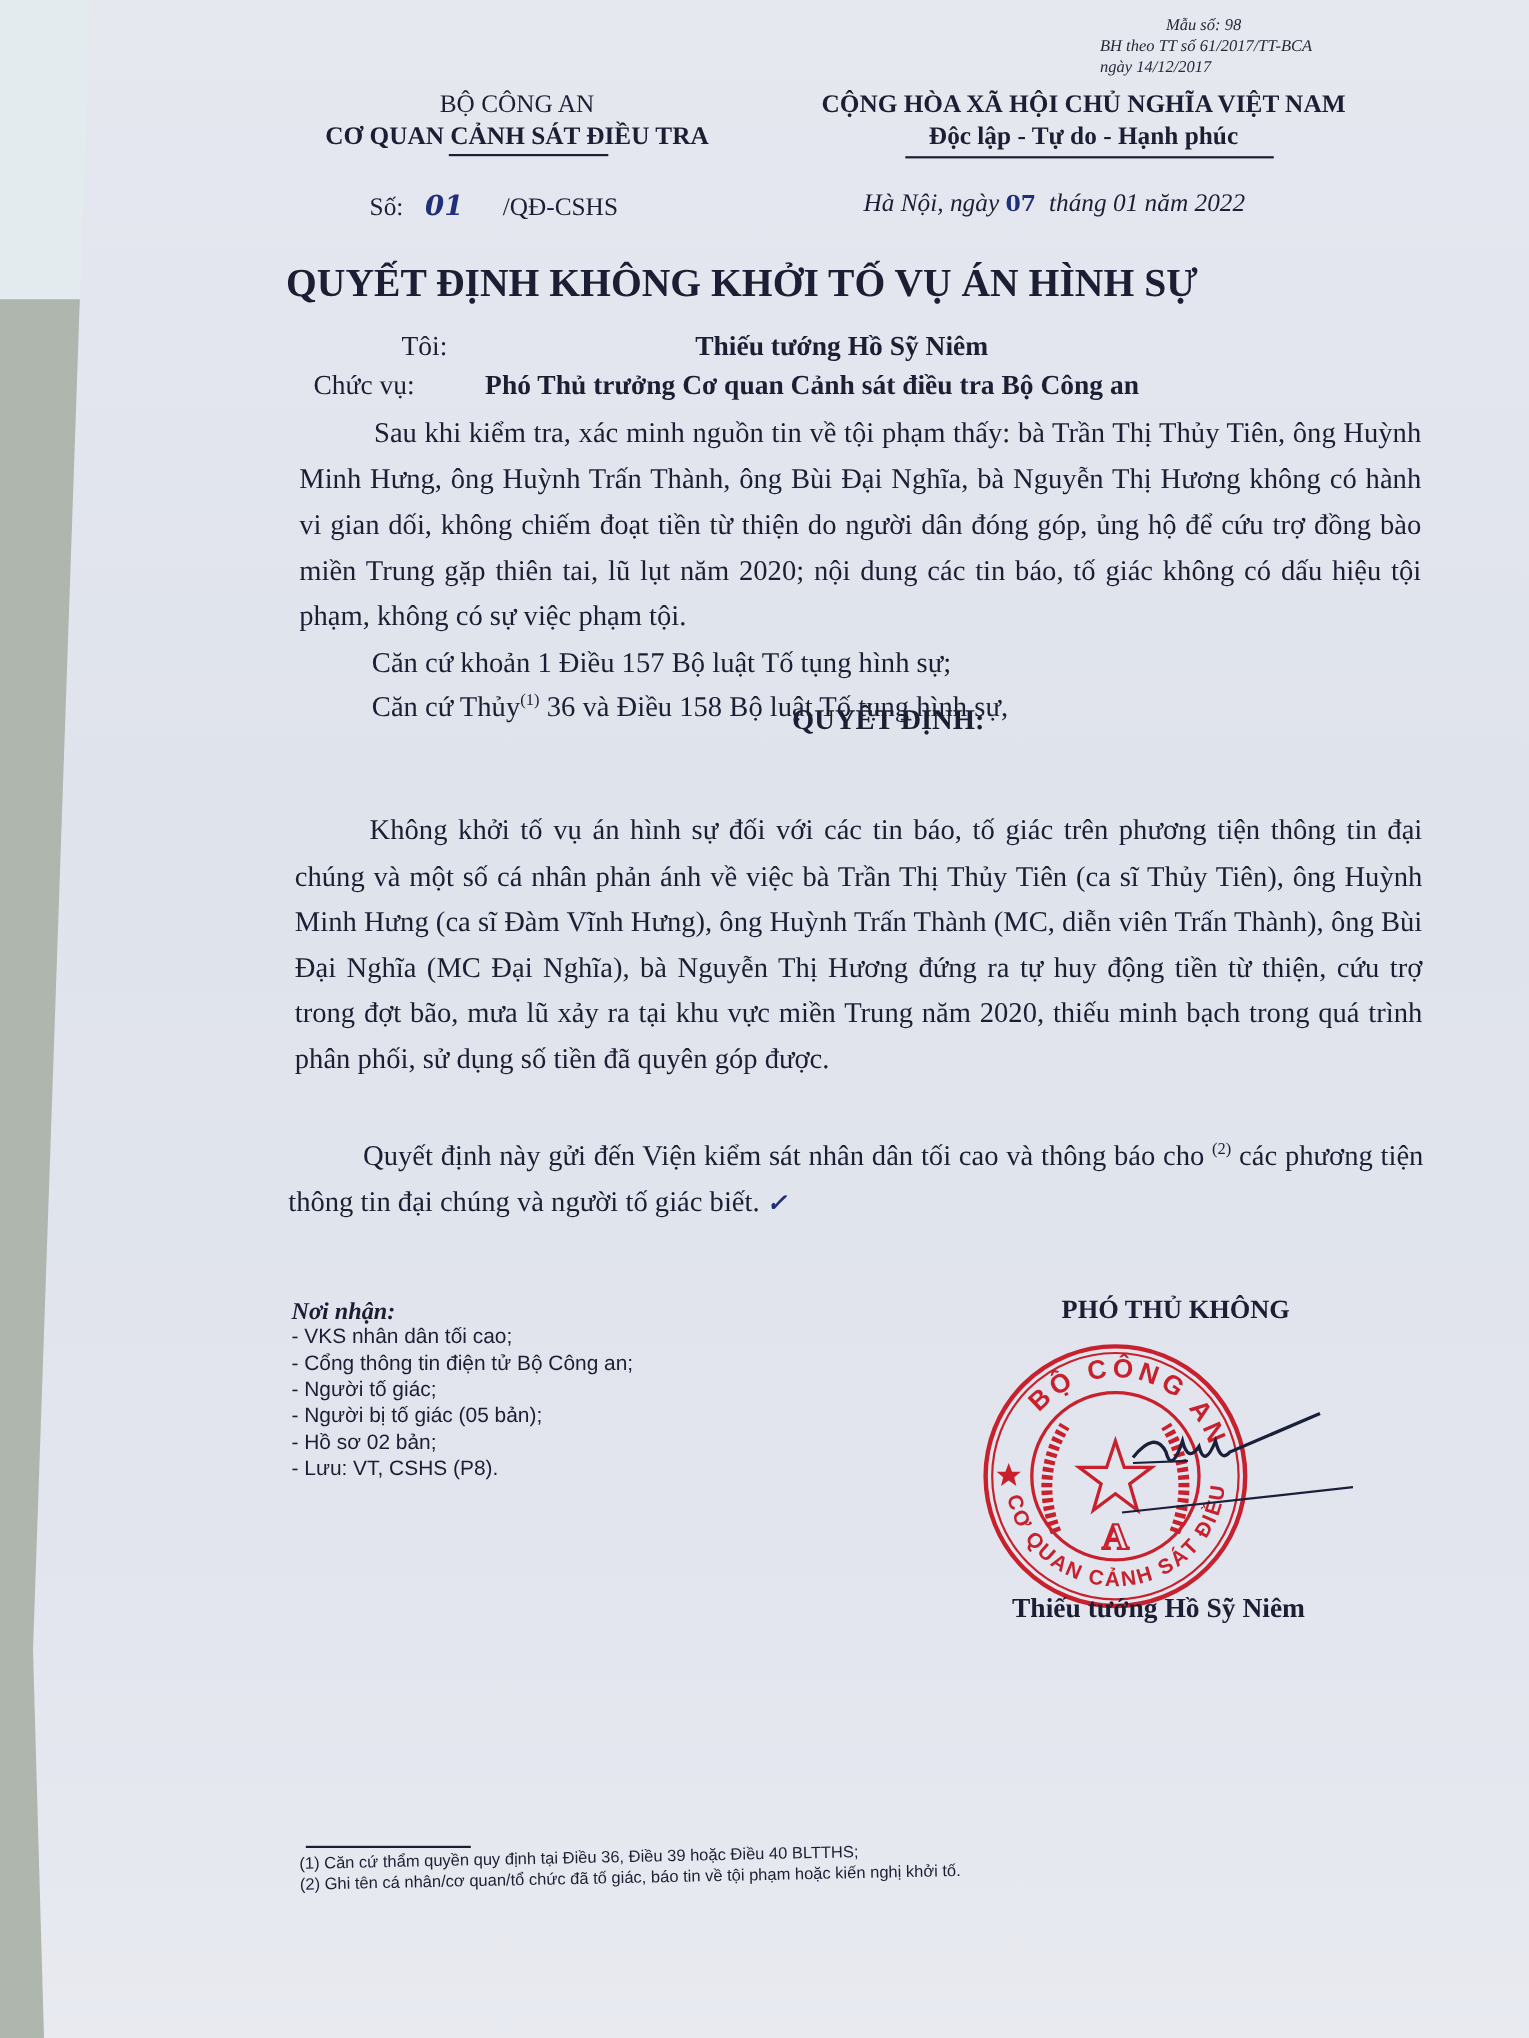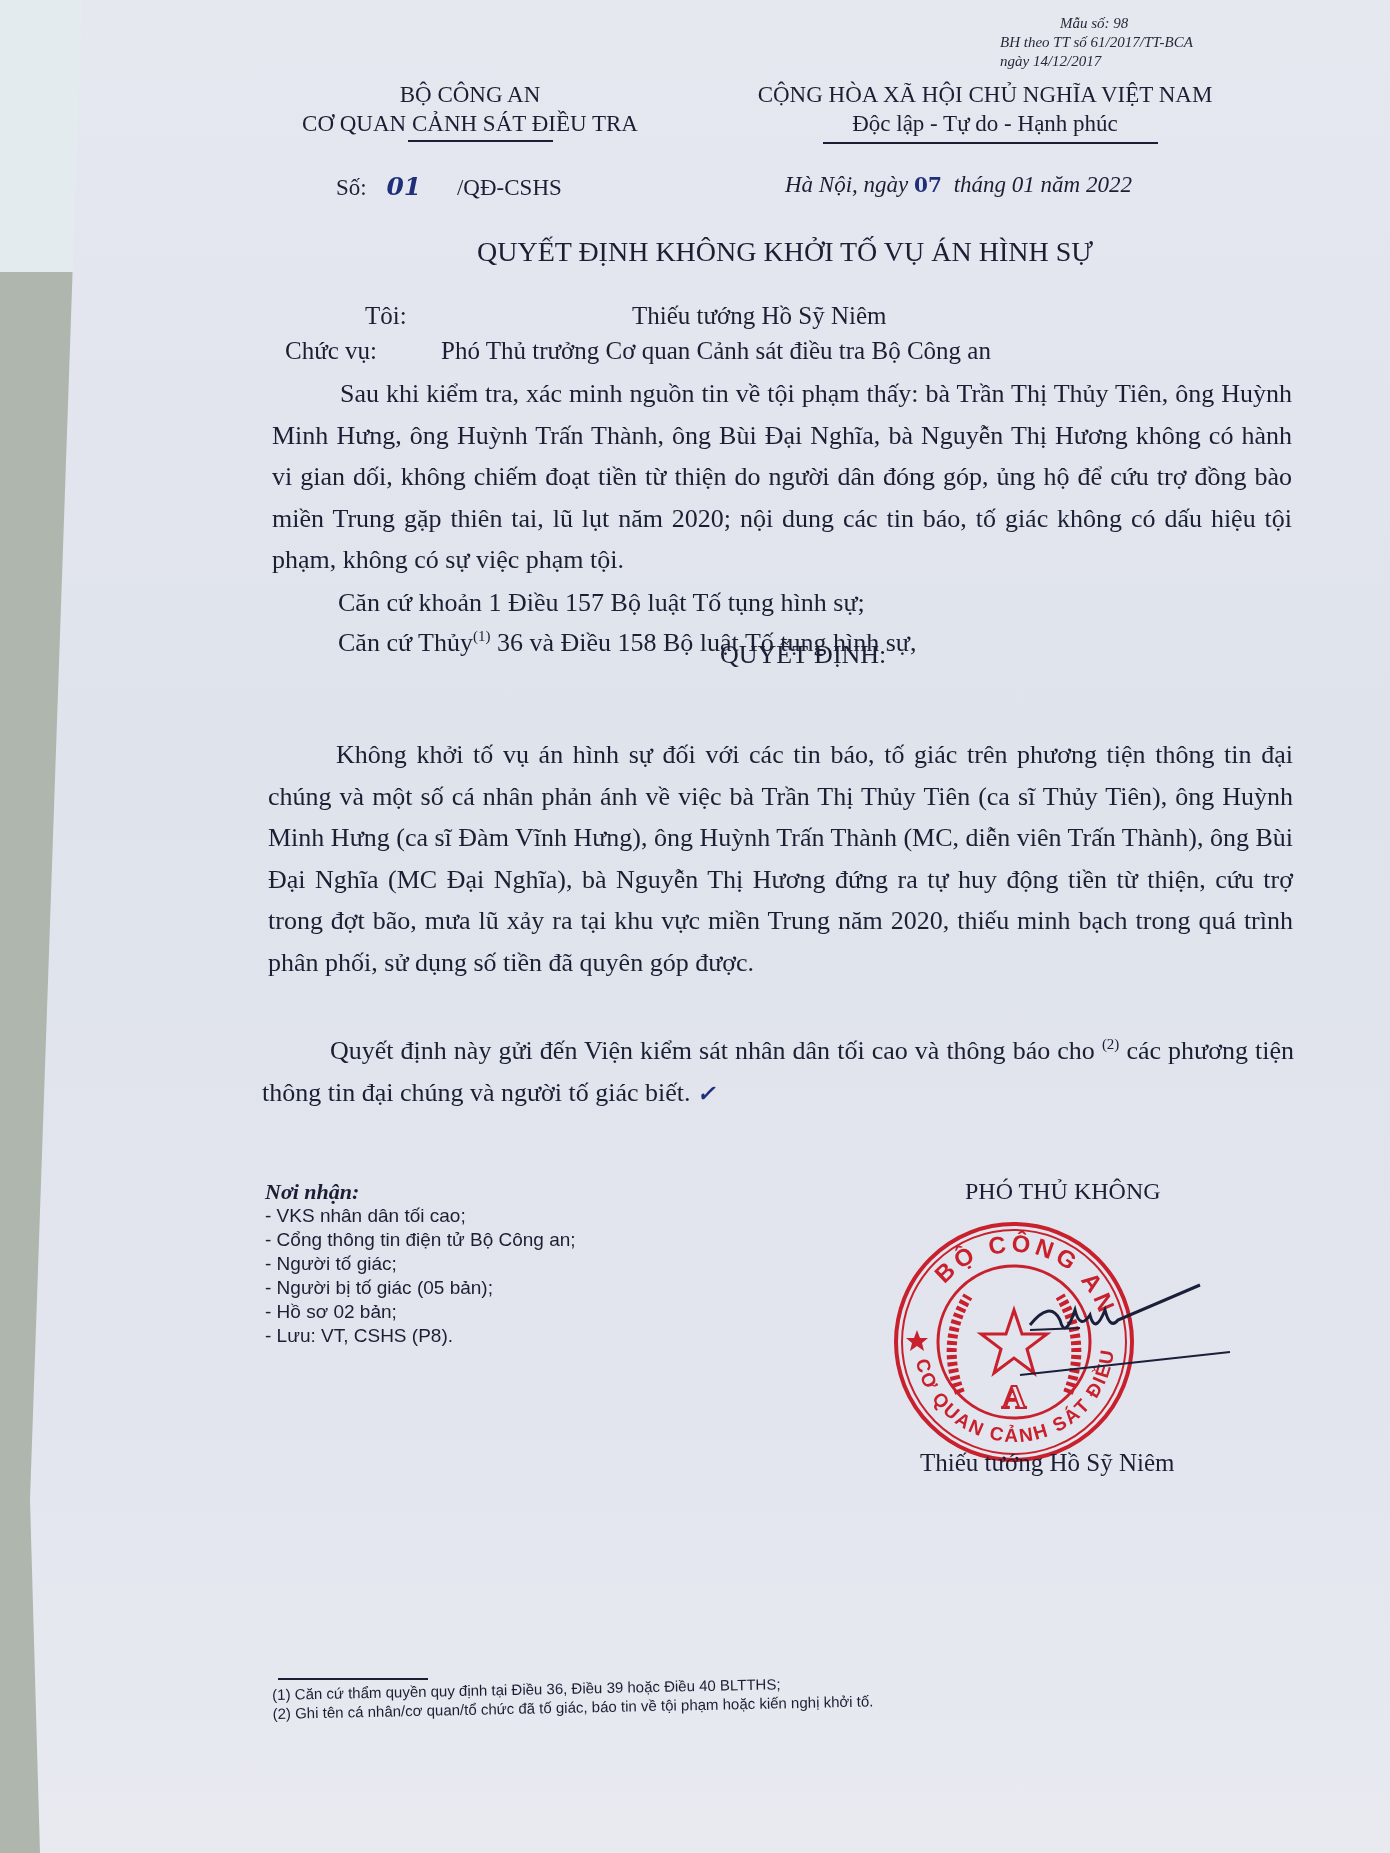--- a/index.html
+++ b/index.html
@@ -14,21 +14,21 @@
     background: #e4ebee;
   }
   .page {
     position: absolute; left: 0; top: 0; width: 1390px; height: 1853px;
     background: linear-gradient(180deg, #e6e8f0 0%, #dfe3ec 40%, #e2e5ee 75%, #e8eaf0 100%);
     clip-path: polygon(82px 0, 1390px 0, 1390px 1853px, 40px 1853px, 30px 1500px);
   }
   .abs { position: absolute; white-space: nowrap; }
   .form-note { font-style: italic; font-size: 15px; text-align: left; line-height: 19px; color: #262838; }
   .hdr { font-size: 23px; text-align: center; line-height: 29px; }
-  .bold { font-weight: normal; }
+  .bold { font-weight: bold; }
   .ul { position: absolute; height: 2px; background: #1c1f33; }
   .hand { color: #1f2f7a; font-style: italic; font-family: "DejaVu Serif", serif; font-weight: bold; }
   .body-text { font-size: 26px; line-height: 41px; }
   .para { position: absolute; left: 265px; width: 1030px; font-size: 26px; line-height: 41.5px; text-align: justify; }
   .indent { text-indent: 68px; }
   sup { font-size: 15px; line-height: 0; }
   .recipients { font-size: 19px; line-height: 24px; font-family: "Liberation Sans", "DejaVu Sans", sans-serif; }
   .recipients .title { font-family: "Liberation Serif", serif; font-style: italic; font-weight: bold; font-size: 22px; }
   .footnotes { font-family: "Liberation Sans", "DejaVu Sans", sans-serif; font-size: 15px; line-height: 19px; transform: rotate(-1.2deg); transform-origin: left top; }
   .stamp { position: absolute; left: 890px; top: 1218px; width: 248px; height: 248px; }
@@ -63,21 +63,21 @@
     <span class="hand" style="margin-left:14px; font-size:25px;">01</span>
     <span style="margin-left:30px;">/QĐ-CSHS</span>
   </div>
 
   <div class="abs" style="left:785px; top:172px; font-size:23px; font-style:italic;">
     <span>Hà Nội, ngày</span>
     <span class="hand" style="font-size:20px; font-style:normal;text-align:center;">07</span>
     <span style="margin-left:6px;">tháng 01 năm 2022</span>
   </div>
 
-  <div class="abs bold" style="left:260px; top:236px; width:1050px; text-align:center; font-size:28px;">QUYẾT ĐỊNH KHÔNG KHỞI TỐ VỤ ÁN HÌNH SỰ</div>
+  <div class="abs bold" style="left:260px; top:236px; width:1050px; font-size:36px;">QUYẾT ĐỊNH KHÔNG KHỞI TỐ VỤ ÁN HÌNH SỰ</div>
 
   <div class="abs" style="left:365px; top:302px; font-size:25px;">Tôi:</div>
   <div class="abs bold" style="left:632px; top:302px; font-size:25px;">Thiếu tướng Hồ Sỹ Niêm</div>
   <div class="abs" style="left:285px; top:337px; font-size:25px;">Chức vụ:</div>
   <div class="abs bold" style="left:441px; top:337px; font-size:25px;">Phó Thủ trưởng Cơ quan Cảnh sát điều tra Bộ Công an</div>
 
   <div class="para indent" style="top:373px; left:272px; width:1020px;">Sau khi kiểm tra, xác minh nguồn tin về tội phạm thấy: bà Trần Thị Thủy Tiên, ông Huỳnh Minh Hưng, ông Huỳnh Trấn Thành, ông Bùi Đại Nghĩa, bà Nguyễn Thị Hương không có hành vi gian dối, không chiếm đoạt tiền từ thiện do người dân đóng góp, ủng hộ để cứu trợ đồng bào miền Trung gặp thiên tai, lũ lụt năm 2020; nội dung các tin báo, tố giác không có dấu hiệu tội phạm, không có sự việc phạm tội.</div>
 
   <div class="abs body-text" style="left:338px; top:582px;">Căn cứ khoản 1 Điều 157 Bộ luật Tố tụng hình sự;</div>
   <div class="abs body-text" style="left:338px; top:622px;">

